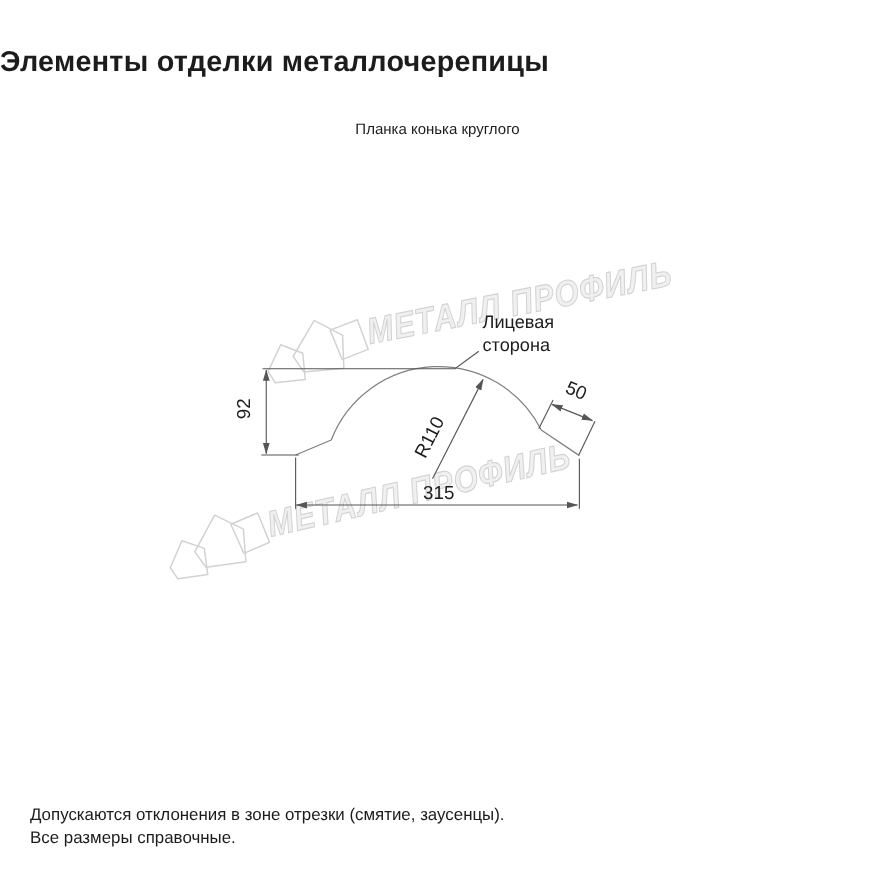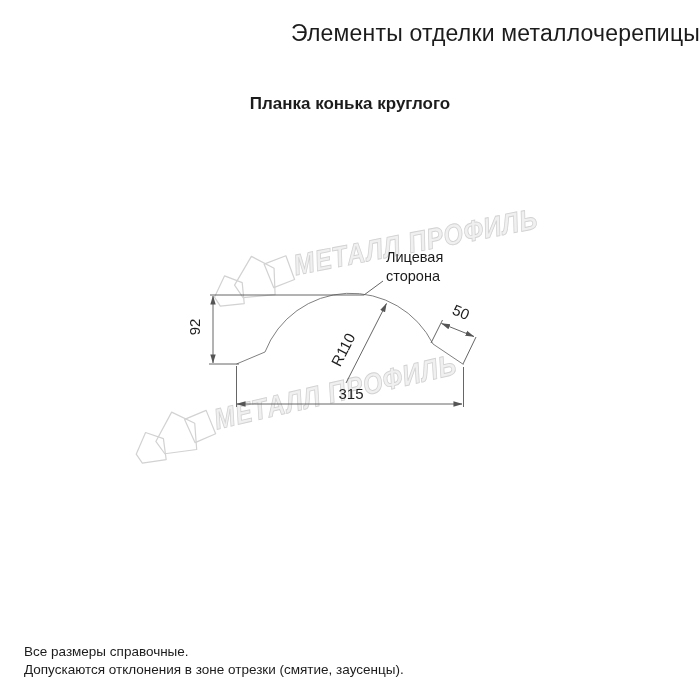--- a/index.html
+++ b/index.html
@@ -1,26 +1,26 @@
 <!DOCTYPE html>
 <html style="--line: #808080; --dim: #555555; --ink: #1c1c1c; --watermark-fill: #f0f0f0; --watermark-stroke: #d2d2d2;"><head>
 <meta charset="utf-8">
 <style>
   html,body{margin:0;padding:0;background:#ffffff;}
   .page{
     position:relative;width:700px;height:700px;background:#ffffff;overflow:hidden;
     font-family:"Liberation Sans",sans-serif;color:var(--ink,#1c1c1c);
   }
   .title{
-    position:absolute;top:20px;left:0;width:700px;text-align:right;
-    font-size:23px;font-weight:400;letter-spacing:.2px;
+    position:absolute;top:36px;left:0;width:700px;text-align:left;
+    font-size:23px;font-weight:700;letter-spacing:.2px;
   }
   .subtitle{
     position:absolute;top:93px;left:0;width:700px;text-align:center;
-    font-size:17px;font-weight:700;line-height:21px;
+    font-size:12px;font-weight:400;line-height:21px;
   }
   .footer{
     position:absolute;left:24px;top:643px;font-size:13.5px;line-height:17.5px;
   }
   svg.diagram{position:absolute;left:0;top:0;}
   .ln{stroke:var(--line,#808080);stroke-width:1;fill:none;stroke-linejoin:round;}
   .dimln{stroke:var(--dim,#555555);stroke-width:.9;fill:none;}
   .dimtx{fill:var(--ink,#1c1c1c);font-size:15px;font-family:"Liberation Sans",sans-serif;}
   .lbl{fill:var(--ink,#1c1c1c);font-size:14.5px;font-family:"Liberation Sans",sans-serif;}
   .wm-t{
@@ -94,17 +94,17 @@
       <text class="dimtx" text-anchor="middle" transform="translate(348,352) rotate(-63)">R110</text>
     </g>
 
     <g>
       <text class="lbl" x="386" y="262">Лицевая</text>
       <text class="lbl" x="386" y="281">сторона</text>
     </g>
   </svg>
 
   <div class="footer">
+    <div>Допускаются отклонения в зоне отрезки (смятие, заусенцы).</div>
     <div>Все размеры справочные.</div>
-    <div>Допускаются отклонения в зоне отрезки (смятие, заусенцы).</div>
   </div>
 
 </div>
 
 </body></html>

